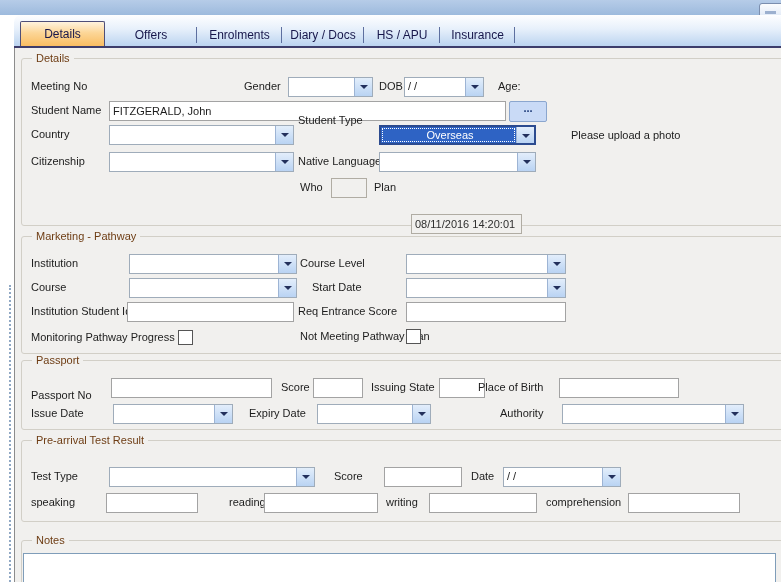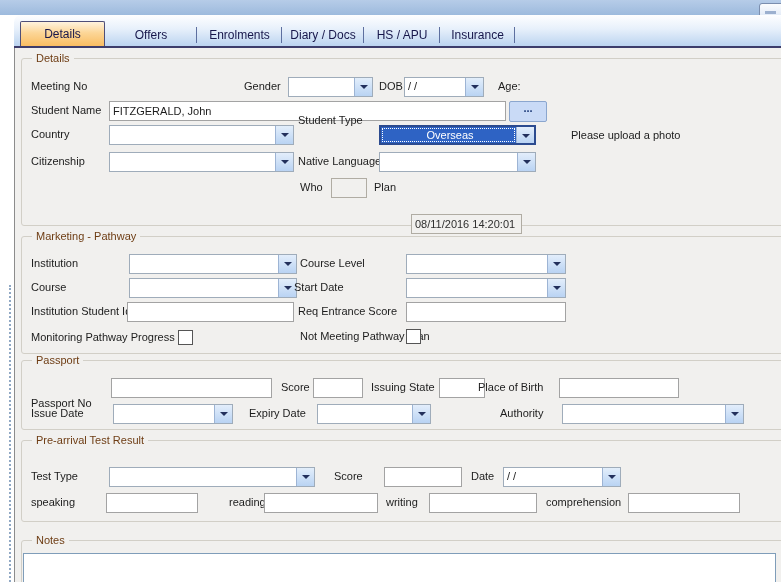--- a/index.html
+++ b/index.html
@@ -164,21 +164,21 @@
         </div>
     </div>
 
     <div class="lbl" style="left:9px;top:44px">Course</div>
     <div class="combo" style="left:107px;top:41px;width:168px">
       <div class="ct"></div>
         <div class="cb">
           <span class="tri"></span>
         </div>
     </div>
-    <div class="lbl" style="left:272px;top:44px">Start Date</div>
+    <div class="lbl" style="left:290px;top:44px">Start Date</div>
     <div class="combo" style="left:384px;top:41px;width:160px">
       <div class="ct"></div>
         <div class="cb">
           <span class="tri"></span>
         </div>
     </div>
 
     <div class="lbl" style="left:9px;top:68px">Institution Student Id</div>
     <input class="txt" style="left: 105px; top: 65px; width: 167px;">
     <div class="lbl" style="left:276px;top:68px">Req Entrance Score</div>
@@ -186,21 +186,21 @@
 
     <div class="lbl" style="left:9px;top:94px">Monitoring Pathway Progress</div>
     <span class="checkbox" style="left:156px;top:93px"></span>
     <div class="lbl" style="left:278px;top:93px">Not Meeting Pathway Plan</div>
     <span class="checkbox" style="left:384px;top:92px"></span>
   </div>
 
   <div class="group" style="top:360px;height:68px">
     <div class="group-label">Passport</div>
 
-    <div class="lbl" style="left:9px;top:36px">Passport No</div>
+    <div class="lbl" style="left:9px;top:28px">Passport No</div>
     <input class="txt" style="left: 89px; top: 17px; width: 161px;">
     <div class="lbl" style="left:259px;top:20px">Score</div>
     <input class="txt" style="left: 291px; top: 17px; width: 50px;">
     <div class="lbl" style="left:349px;top:20px">Issuing State</div>
     <input class="txt" style="left: 417px; top: 17px; width: 46px;">
     <div class="lbl" style="left:456px;top:20px">Place of Birth</div>
     <input class="txt" style="left: 537px; top: 17px; width: 120px;">
 
     <div class="lbl" style="left:9px;top:46px">Issue Date</div>
     <div class="combo" style="left:91px;top:43px;width:120px">

